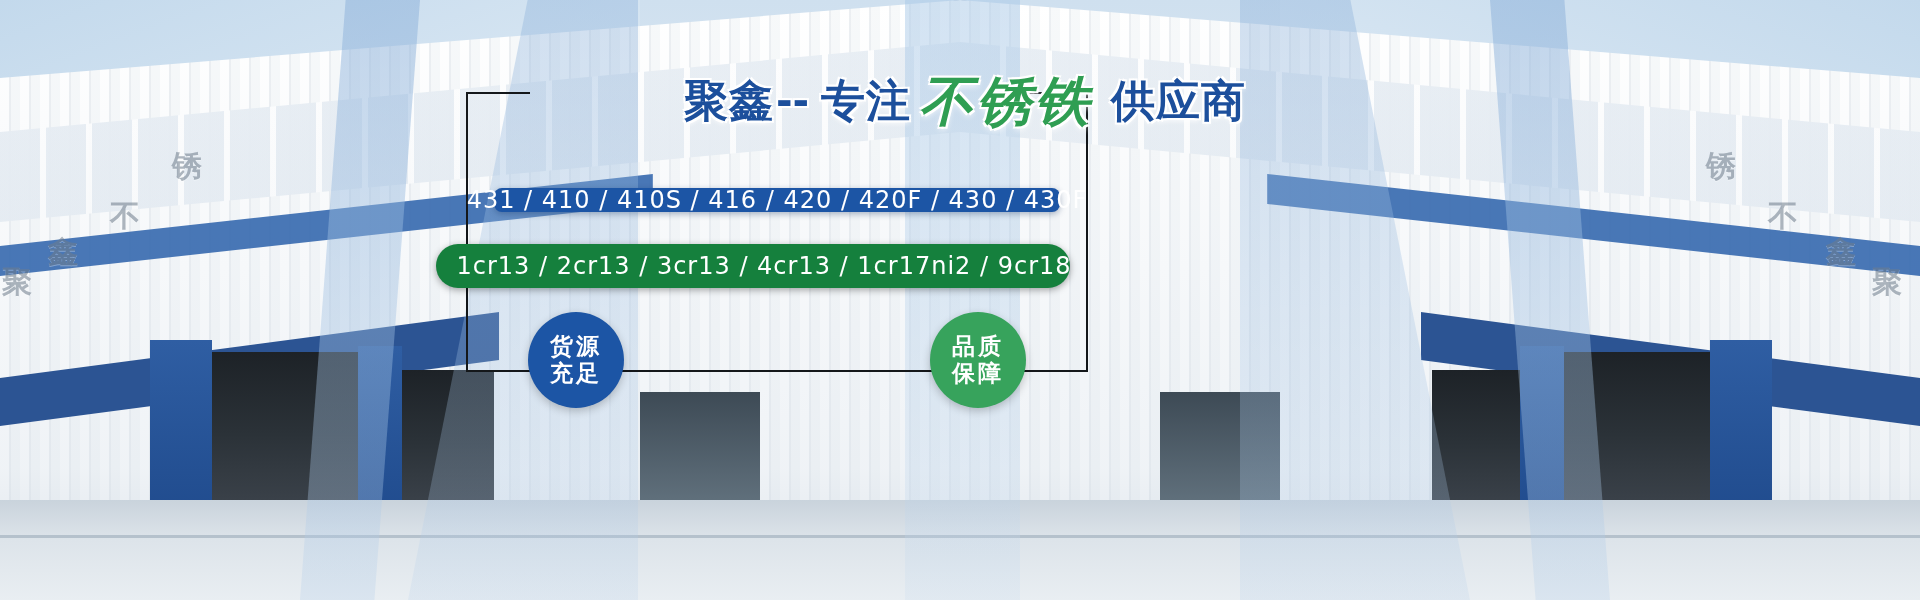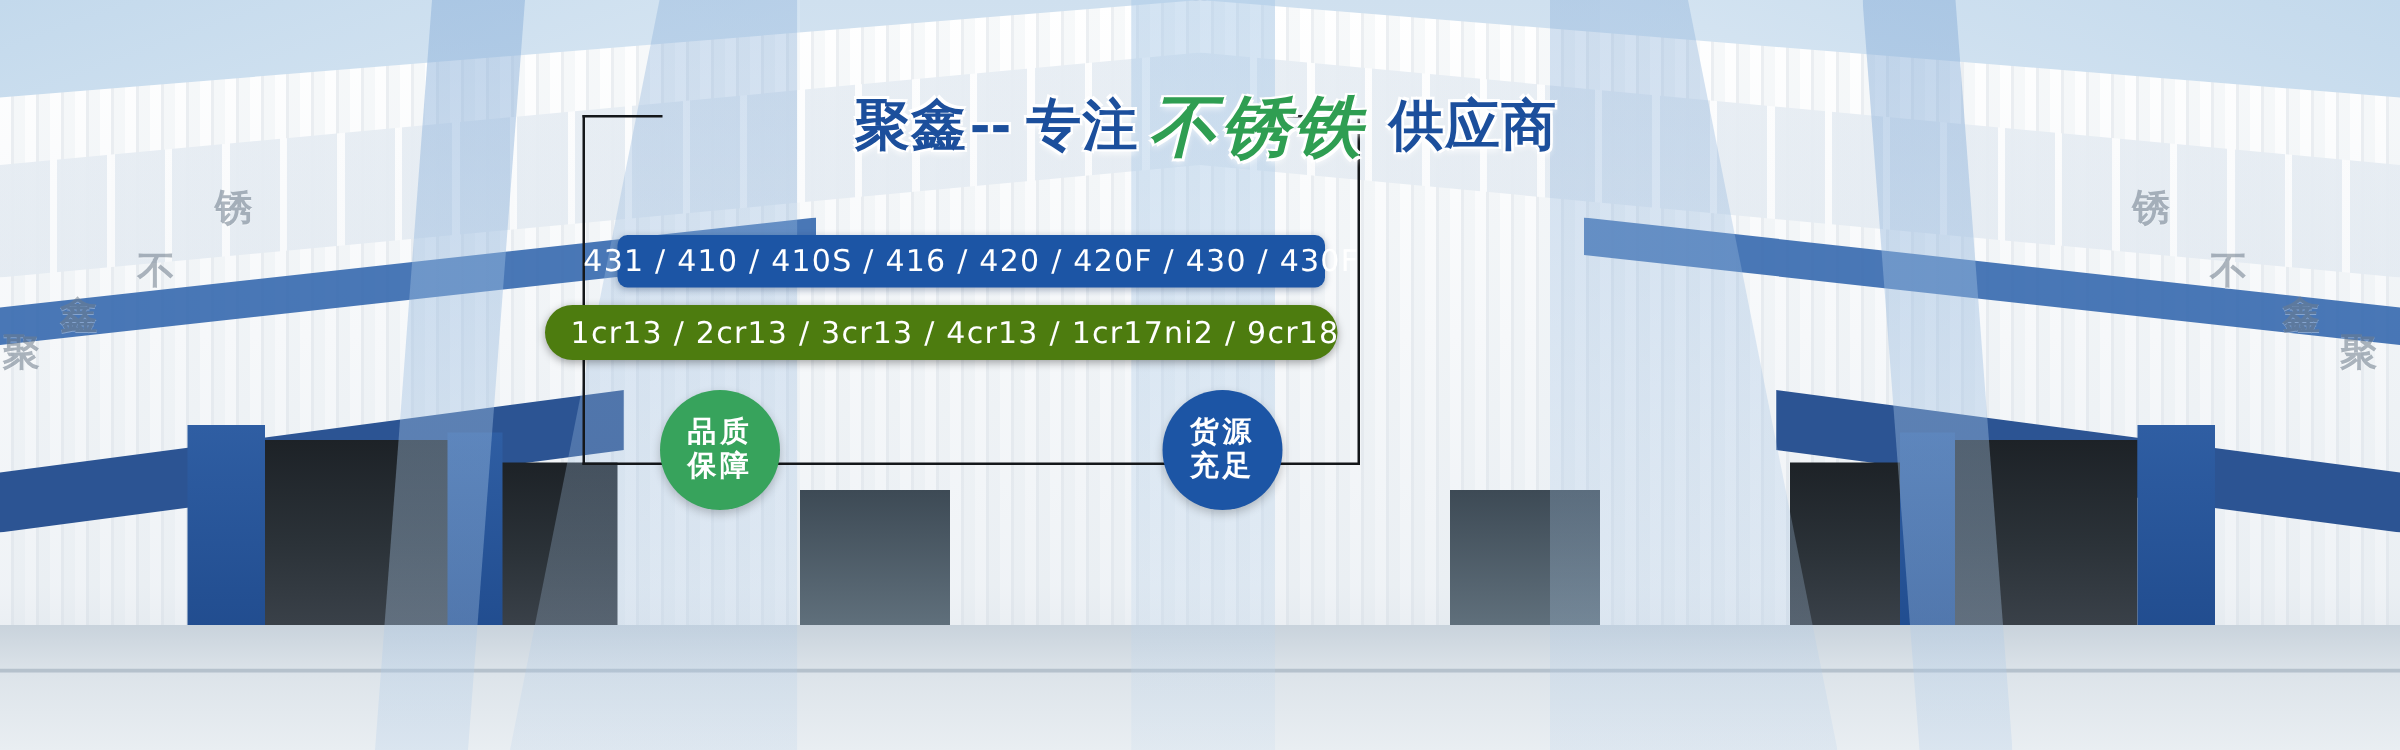--- a/index.html
+++ b/index.html
@@ -245,31 +245,31 @@
     white-space: nowrap;
     color: #ffffff;
     font-family: "DejaVu Sans", sans-serif;
     font-size: 24px;
     letter-spacing: 1px;
   }
   .pill-blue {
     left: 494px;
     top: 188px;
     width: 566px;
-    height: 42px;
+    height: 24px;
     background: #1c55a5;
     border-radius: 8px;
     box-shadow: 0 2px 6px rgba(20,50,95,.35);
   }
   .pill-dark {
     left: 436px;
     top: 244px;
     width: 612px;
     height: 44px;
-    background: #4d7c0f;
+    background: #15803d;
     border-radius: 22px;
     box-shadow: 0 2px 7px rgba(0,0,0,.35);
     padding-left: 22px;
   }
 
   
   .badges {
     position: absolute;
     left: 466px;
     top: 308px;
@@ -365,24 +365,24 @@
 
     <div class="headline">
       <span class="hl-blue">聚鑫</span><span class="hl-dash">--</span><span class="hl-blue">专注</span><span class="hl-green">不锈铁</span><span class="hl-blue">供应商</span>
     </div>
 
     <div class="pill pill-blue">431  /  410   /  410S / 416 / 420 / 420F / 430 / 430F</div>
 
     <div class="pill pill-dark">1cr13  /  2cr13  /  3cr13  /  4cr13  /  1cr17ni2  /  9cr18</div>
 
     <div class="badges">
+      <div class="badge badge-blue">
+        <em>货源</em>
+        <em>充足</em>
+      </div>
       <div class="badge badge-green">
         <em>品质</em>
         <em>保障</em>
       </div>
-      <div class="badge badge-blue">
-        <em>货源</em>
-        <em>充足</em>
-      </div>
     </div>
 
   </div>
 </div>
 
 </body></html>

